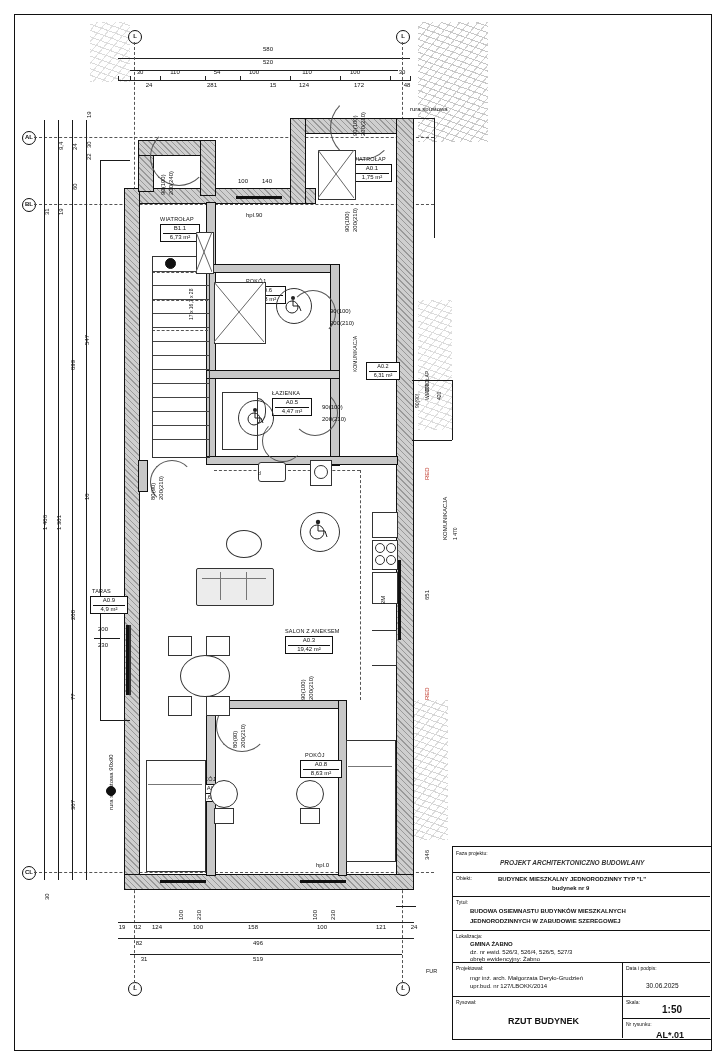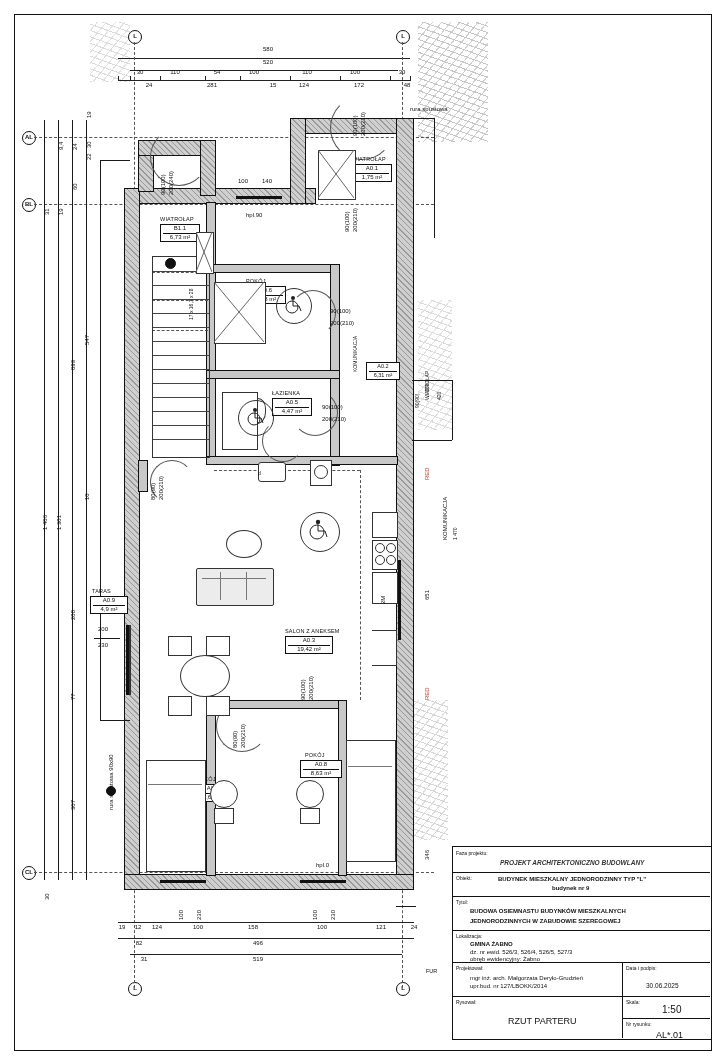--- a/index.html
+++ b/index.html
@@ -21,21 +21,21 @@
   .lbl{position:absolute;font-size:5.5px;letter-spacing:.2px;color:#111;white-space:nowrap;}
   .dimline{position:absolute;height:0;border-top:1px solid #222;}
   .dimtxt{position:absolute;font-size:6px;color:#111;text-align:center;}
   .tick{position:absolute;width:1px;height:5px;background:#222;}
   .circ{position:absolute;border:1px solid #111;border-radius:50%;text-align:center;font-size:6px;font-weight:bold;line-height:11px;width:12px;height:12px;background:#fff;}
   .door-arc{position:absolute;border:1px solid #444;border-radius:50%;}
   .titleblock{position:absolute;border:1px solid #111;background:#fff;}
   .tb-row{position:absolute;border-top:1px solid #111;}
   .tb-cellline{position:absolute;border-left:1px solid #111;}
   .tbtxt{position:absolute;font-size:6px;color:#111;white-space:nowrap;}
-  .tbtxt.big{font-size:8px;font-weight:normal;}
+  .tbtxt.big{font-size:8px;font-weight:bold;}
   .tbtxt.ital{font-style:italic;font-weight:bold;color:#333;}
   .red{color:#c0392b;}
   .furn{position:absolute;border:1px solid #333;background:#fff;}
   .furn.r{border-radius:50%;}
   .sofa{position:absolute;border:1px solid #333;background:#ececec;border-radius:2px;}
   .stair{position:absolute;border:1px solid #333;}
   .stair i{position:absolute;left:0;right:0;height:0;border-top:1px solid #444;}
   .wc{position:absolute;border:1px solid #333;border-radius:40% 40% 45% 45%;background:#fff;}
   .wheel{position:absolute;border:1px solid #333;border-radius:50%;}
   .edgefrm{position:absolute;border:1px solid #111;}
@@ -433,20 +433,20 @@
   <div class="tbtxt" style="left:470px;top:949px;font-size:6px;">dz. nr ewid. 526/3, 526/4, 526/5, 527/3</div>
   <div class="tbtxt" style="left:470px;top:956px;font-size:6px;">obręb ewidencyjny:  Żabno</div>
 
   <div class="tbtxt" style="left:456px;top:965px;font-size:5px;">Projektował:</div>
   <div class="tbtxt" style="left:470px;top:975px;font-size:6px;">mgr inż. arch. Małgorzata Deryło-Grudzień</div>
   <div class="tbtxt" style="left:470px;top:983px;font-size:6px;">upr.bud. nr 127/LBOKK/2014</div>
   <div class="tbtxt" style="left:626px;top:965px;font-size:5px;">Data i podpis:</div>
   <div class="tbtxt" style="left:646px;top:982px;font-size:6.5px;">30.06.2025</div>
 
   <div class="tbtxt" style="left:456px;top:999px;font-size:5px;">Rysował:</div>
-  <div class="tbtxt big" style="left:508px;top:1016px;font-size:9px;">RZUT PARTERU</div>
+  <div class="tbtxt big" style="left:508px;top:1016px;font-size:9px;">RZUT BUDYNEK</div>
 
   <div class="tbtxt" style="left:626px;top:999px;font-size:5px;">Skala:</div>
   <div class="tbtxt big" style="left:662px;top:1004px;font-size:10px;">1:50</div>
   <div class="tbtxt" style="left:626px;top:1021px;font-size:5px;">Nr rysunku:</div>
   <div class="tbtxt big" style="left:656px;top:1030px;font-size:9px;">AL*.01</div>
 
 </div>
 
 </body></html>

